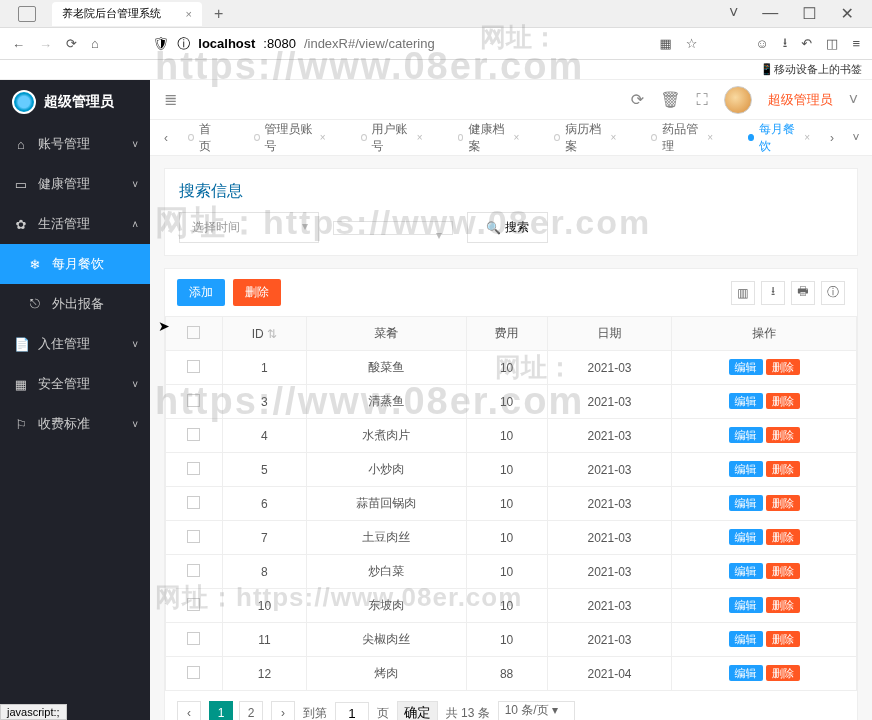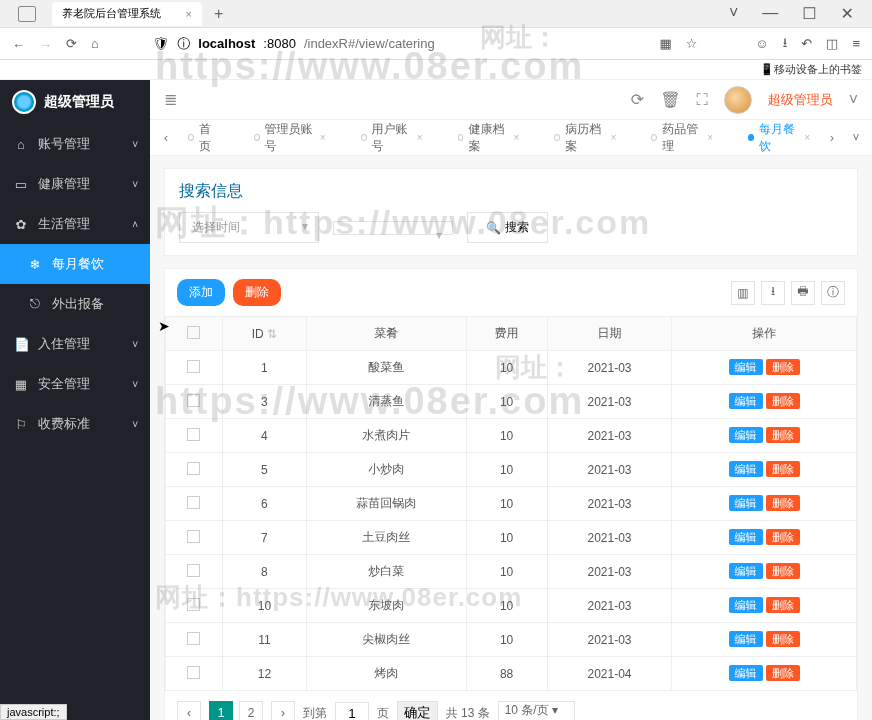--- a/index.html
+++ b/index.html
@@ -60,21 +60,21 @@
 .content { flex: 1; padding: 12px 14px; background: #f7f7f7; overflow: auto; }
 .search-card { background: #fff; padding: 12px 14px; border: 1px solid #eee; margin-bottom: 12px; }
 .search-title { font-size: 16px; color: #0369a1; margin-bottom: 10px; }
 .search-row { display: flex; gap: 14px; align-items: center; }
 .sel { border: 1px solid #e2e2e2; padding: 6px 30px 6px 12px; font-size: 12px; color: #999; background: #fff; position: relative; min-width: 140px; }
 .sel::after { content: "▾"; position: absolute; right: 10px; color: #bbb; }
 .btn-outline { border: 1px solid #e2e2e2; background: #fff; padding: 6px 18px; font-size: 12px; display: flex; gap: 4px; align-items: center; cursor: pointer; }
 
 .table-card { background: #fff; border: 1px solid #eee; }
 .tbl-toolbar { display: flex; padding: 10px 12px; gap: 8px; align-items: center; }
-.btn { padding: 5px 12px; font-size: 12px; color: #fff; border: none; cursor: pointer; border-radius: 10px; }
+.btn { padding: 5px 12px; font-size: 12px; color: #fff; border: none; cursor: pointer; border-radius: 2px; }
 .btn-blue { background: #1e9fff; }
 .btn-orange { background: #ff5722; }
 .tbl-tools { margin-left: auto; display: flex; gap: 6px; }
 .tool-ic { width: 24px; height: 24px; border: 1px solid #e2e2e2; display: flex; align-items: center; justify-content: center; font-size: 12px; color: #666; cursor: pointer; }
 
 table { width: 100%; border-collapse: collapse; font-size: 12px; }
 th, td { border: 1px solid #eee; padding: 8px 6px; text-align: center; color: #555; }
 th { background: #fafafa; font-weight: normal; }
 .chk { width: 13px; height: 13px; border: 1px solid #ccc; display: inline-block; }
 .sm-btn { padding: 2px 6px; font-size: 11px; border-radius: 2px; color: #fff; cursor: pointer; }

